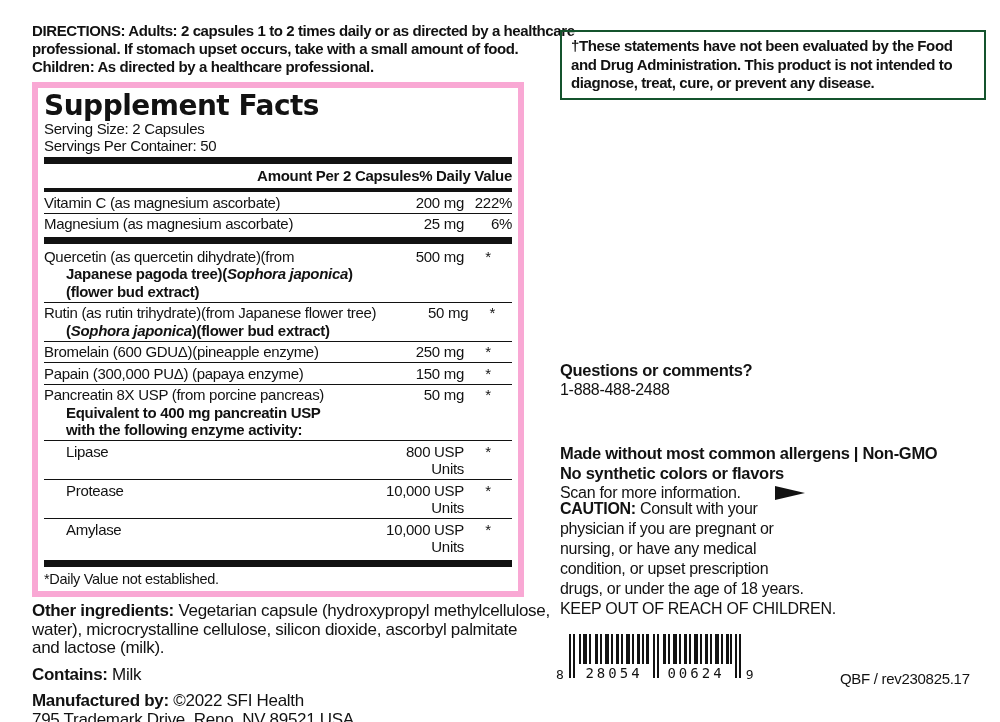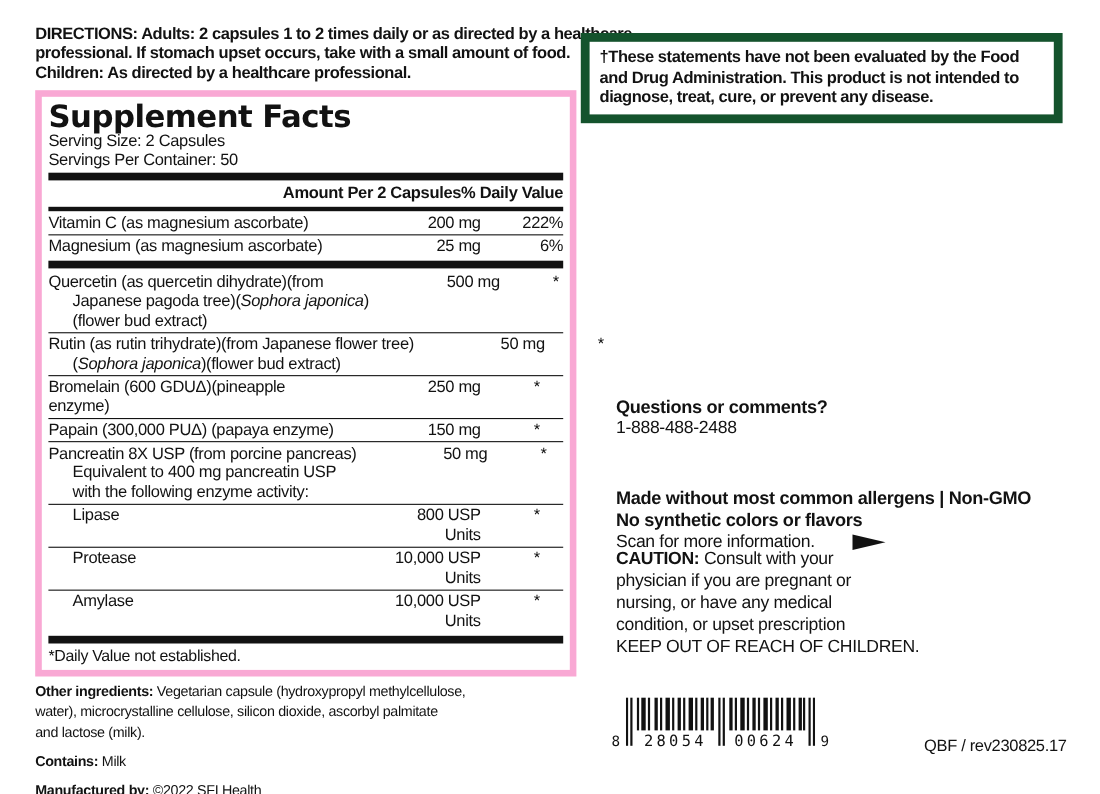--- a/index.html
+++ b/index.html
@@ -13,32 +13,32 @@
   .left-col{position:absolute;left:32px;top:22px;width:492px;}
   .directions{font-weight:bold;font-size:15px;line-height:18px;letter-spacing:-0.4px;}
   
   .sf-box{margin-top:6px;border:6px solid #f9a8d4;padding:2px 6px 3px 6px;}
   .sf-title{font-family:"DejaVu Sans",sans-serif;font-weight:900;font-size:28px;line-height:31px;letter-spacing:-0.5px;}
   .sf-serving{font-size:15px;line-height:16.5px;letter-spacing:-0.3px;}
   .bar-thick{height:7px;background:#121212;margin:3px 0 2px 0;}
   .bar-med{height:4px;background:#121212;margin:2px 0 0 0;}
   .sf-header{display:flex;justify-content:flex-end;font-weight:bold;font-size:15px;line-height:18px;padding:1px 0;letter-spacing:-0.3px;}
   .rule{border-top:1px solid #121212;}
-  .row{display:flex;align-items:flex-start;font-size:15px;line-height:17.5px;padding:1.5px 0;letter-spacing:-0.3px;gap:27px;}
+  .row{display:flex;align-items:flex-start;font-size:15px;line-height:17.5px;padding:1.5px 0;letter-spacing:-0.3px;}
   .row .name{flex:1 1 auto;}
   .row .amt{flex:0 0 92px;text-align:right;}
   .row .dv{flex:0 0 48px;text-align:right;}
   .row .dv.star{text-align:center;}
-  .sub{padding-left:22px;}
+  .sub{padding-left:22px;font-weight:bold;}
   .ind{padding-left:22px;}
   .sf-footnote{font-size:14.5px;line-height:16px;padding:2px 0 1px 0;letter-spacing:-0.3px;}
-  .body-block{font-size:13px;line-height:18.5px;letter-spacing:-0.3px;}
+  .body-block{font-size:17px;line-height:18.5px;letter-spacing:-0.3px;}
   .mt5{margin-top:5px;} .mt8{margin-top:8px;}
   
-  .fda-box{position:absolute;left:528px;top:30px;width:404px;border:8px solid #14532d;
+  .fda-box{position:absolute;left:560px;top:30px;width:404px;border:2px solid #14532d;
     padding:5px 9px;font-weight:bold;font-size:15px;line-height:18.5px;letter-spacing:-0.4px;}
   .questions{position:absolute;left:560px;top:360px;font-size:16px;line-height:20px;letter-spacing:-0.3px;}
   .questions .q-title{font-weight:bold;font-size:16.5px;}
   .claims{position:absolute;left:560px;top:423px;font-size:16px;line-height:20px;letter-spacing:-0.3px;margin-top:20px;}
   .claims .cl-bold{font-weight:bold;font-size:16.5px;}
   .scan-line{display:flex;align-items:center;gap:34px;}
   .arrow-right{width:0;height:0;border-left:30px solid #121212;border-top:7px solid transparent;border-bottom:7px solid transparent;}
   .caution{position:absolute;left:560px;top:499px;font-size:16px;line-height:20px;letter-spacing:-0.3px;width:270px;}
   
   .barcode{position:absolute;left:556px;top:634px;display:flex;align-items:flex-end;gap:5px;}
@@ -191,20 +191,21 @@
       <span class="nw">Scan for more information.</span>
       <span class="arrow-right"></span>
     </div>
   </div>
 
   <div class="caution">
     <div class="nw"><b>CAUTION:</b><span> Consult with your</span></div>
     <div class="nw">physician if you are pregnant or</div>
     <div class="nw">nursing, or have any medical</div>
     <div class="nw">condition, or upset prescription</div>
+    <div class="nw">drugs, or under the age of 18 years.</div>
     <div class="nw">KEEP OUT OF REACH OF CHILDREN.</div>
   </div>
 
   <div class="barcode">
     <span class="bc-digit">8</span>
     <svg width="172" height="48" viewBox="0 0 172 48">
       <g fill="#121212">
 
         <rect x="0" y="0" width="2" height="44"></rect>
           <rect x="4" y="0" width="2" height="44"></rect>

